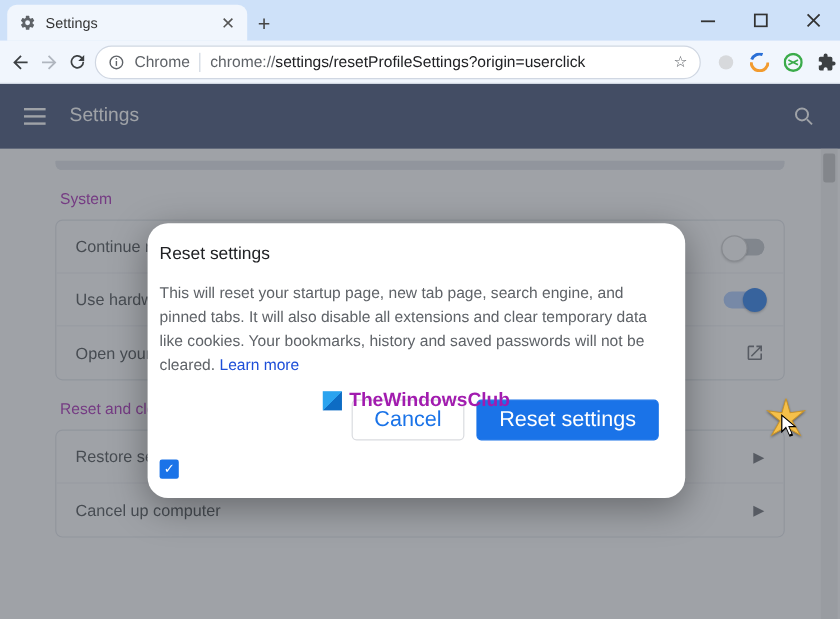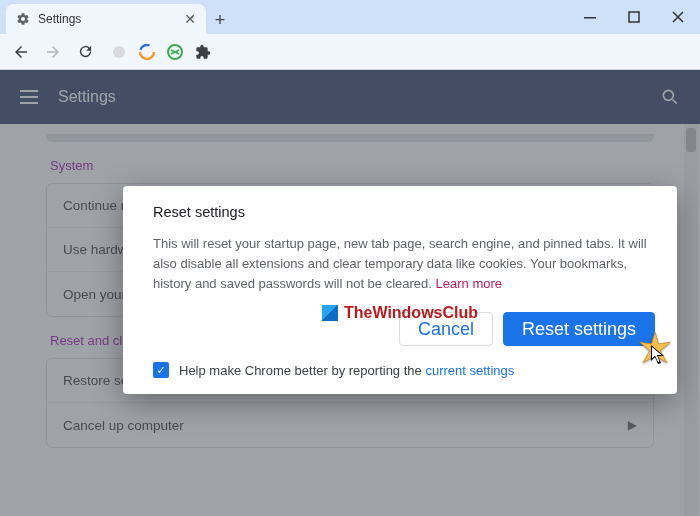--- a/index.html
+++ b/index.html
@@ -47,29 +47,29 @@
   .toggle.off { background: #bdc1c6; }
   .toggle.off::after { content:""; position:absolute; left:-2px; top:-3px; width:20px; height:20px; background:#fff; border:1px solid #ccc; border-radius:50%; box-shadow:0 1px 2px rgba(0,0,0,.2);}
   .toggle.on { background: #a6c8ff; }
   .toggle.on::after { content:""; position:absolute; right:-2px; top:-3px; width:20px; height:20px; background:#1a73e8; border-radius:50%; box-shadow:0 1px 2px rgba(0,0,0,.3);}
   .top-divider { height:1px; background:#e0e3e8; border-radius:0 0 6px 6px; border:1px solid #e0e3e8; border-top:none; height:8px;}
 
   
   .overlay { position: absolute; inset: 0; background: rgba(80,85,95,0.55); display:flex; align-items:flex-start; justify-content:center; }
 
   
-  .dialog { position:absolute; left:123px; top:186px; width:554px; background:#fff; border-radius:4px; box-shadow: 0 8px 30px rgba(0,0,0,.35); padding: 18px 22px 16px 30px; }
+  .dialog { position:absolute; left:123px; top:186px; width:448px; background:#fff; border-radius:17px; box-shadow: 0 8px 30px rgba(0,0,0,.35); padding: 18px 22px 16px 10px; }
   .dialog h2 { font-size: 14.5px; font-weight: 500; color:#202124; margin-bottom: 14px;}
   .dialog p { font-size: 13px; color:#5f6368; line-height: 1.55; }
-  .dialog p a { color:#be185d; text-decoration:none; }
+  .dialog p a { color:#1d4ed8; text-decoration:none; }
   .dialog .actions { display:flex; justify-content:flex-end; gap:10px; margin-top:18px; align-items:center; }
   .btn { height:34px; padding: 0 18px; border-radius:4px; font-size:18px; display:flex; align-items:center; cursor:pointer; }
   .btn.secondary { border:1px solid #dadce0; color:#1a73e8; background:#fff;}
   .btn.primary { background:#1a73e8; color:#fff; border:1px solid #1a73e8; font-weight:500;}
-  .dialog .watermark { position:absolute; left:50%; transform:translateX(-50%); bottom:72px; display:flex; align-items:center; gap:6px; font-weight:600; color:#b91c1c; font-size:16px; pointer-events:none;}
+  .dialog .watermark { position:absolute; left:50%; transform:translateX(-50%); bottom:72px; display:flex; align-items:center; gap:6px; font-weight:600; color:#a21caf; font-size:16px; pointer-events:none;}
   .wm-sq { width:16px; height:16px; background: linear-gradient(135deg,#2aa3ef 50%, #0d6cc4 50%); }
   .checkbox-row { display:flex; align-items:center; gap:10px; margin-top:16px; font-size:13px; color:#3c4043;}
   .checkbox { width:16px; height:16px; background:#1a73e8; border-radius:2px; display:flex; align-items:center; justify-content:center; color:#fff; font-size:11px;}
   .checkbox-row a { color:#1a73e8; text-decoration:none;}
 
   .cursor-star { position:absolute; left:638px; top:332px; pointer-events:none; }
   .cursor-star svg { filter: drop-shadow(0 1px 1px rgba(0,0,0,.4)); }
   .mouse-cursor { position:absolute; left:650px; top:344px; pointer-events:none; }
 
   svg { display:block; }
@@ -116,20 +116,33 @@
   <div class="nav-btn disabled">
       <svg width="18" height="18" viewBox="0 0 24 24">
         <path fill="#b0b6bf" d="M4 13h12.17l-5.59 5.59L12 20l8-8-8-8-1.41 1.41L16.17 11H4z"></path>
       </svg>
     </div>
   <div class="nav-btn">
       <svg width="17" height="17" viewBox="0 0 24 24">
         <path fill="#3c4043" d="M17.65 6.35A8 8 0 1 0 20 12h-2a6 6 0 1 1-1.76-4.24L13 11h7V4z"></path>
       </svg>
     </div>
+  <div class="omnibox">
+    <span>
+        <svg width="14" height="14" viewBox="0 0 24 24">
+          <circle cx="12" cy="12" r="9" fill="none" stroke="#5f6368" stroke-width="2"></circle>
+          <rect x="11" y="10" width="2" height="7" fill="#5f6368"></rect>
+          <rect x="11" y="6" width="2" height="2" fill="#5f6368"></rect>
+        </svg>
+      </span>
+    <span>Chrome</span>
+    <span class="divider"></span>
+    <span class="url"><span>chrome://</span><span class="dark">settings/resetProfileSettings?origin=userclick</span></span>
+    <span class="star">☆</span>
+  </div>
   <div class="ext-icons">
     <span class="ext-icon">
         <svg width="14" height="14">
           <circle cx="7" cy="7" r="6" fill="#d7d9dc"></circle>
         </svg>
       </span>
     <span class="ext-icon">
         <svg width="16" height="16" viewBox="0 0 16 16">
           <circle cx="8" cy="8" r="7" fill="none" stroke="#f29b2e" stroke-width="2.5" stroke-dasharray="22 22"></circle>
           <circle cx="8" cy="8" r="7" fill="none" stroke="#2a6fd6" stroke-width="2.5" stroke-dasharray="11 33" transform="rotate(200 8 8)"></circle>
@@ -217,23 +230,20 @@
   <div class="watermark">
     <span class="wm-sq"></span>
     <span>TheWindowsClub</span>
   </div>
   <div class="actions">
     <div class="btn secondary">Cancel</div>
     <div class="btn primary">Reset settings</div>
   </div>
   <div class="checkbox-row">
     <span class="checkbox">✓</span>
-    <span>
-      <span>Help make Chrome better by reporting the </span><a href="#">current settings</a>
-    </span>
   </div>
 </div>
 
 <div class="cursor-star">
   <svg width="34" height="34" viewBox="0 0 40 40">
       <polygon points="20,0 24,14 38,12 26,22 34,36 20,28 6,36 14,22 2,12 16,14" fill="#f5c04a" stroke="#c8932a" stroke-width="1"></polygon>
     </svg>
 </div>
 <div class="mouse-cursor">
   <svg width="18" height="22" viewBox="0 0 18 22">

